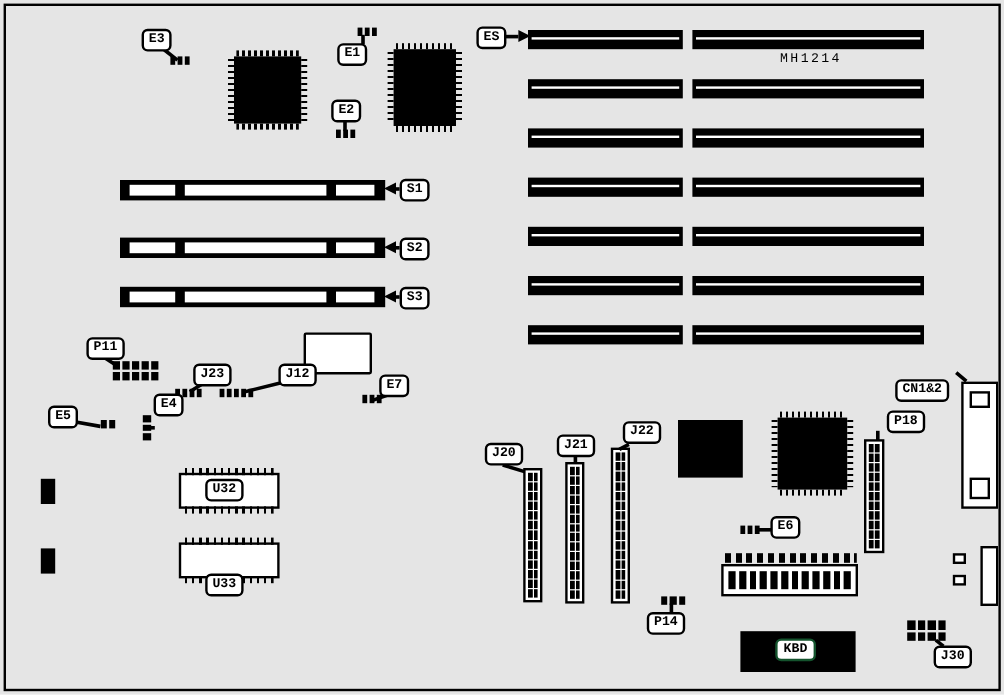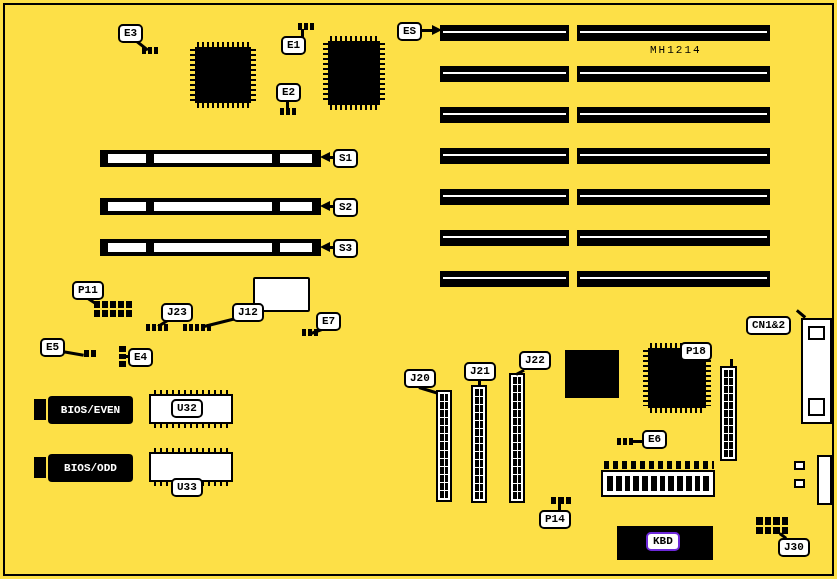--- a/index.html
+++ b/index.html
@@ -1,17 +1,17 @@
 <!DOCTYPE html>
 <html><head>
 <meta charset="utf-8">
 <style>
   *{box-sizing:border-box;margin:0;padding:0}
   html,body{background:#fff}
-  .board{position:relative;width:837px;height:579px;background:#fde047;overflow:hidden;
+  .board{position:relative;width:837px;height:579px;background:#e5e5e5;overflow:hidden;
          font-family:"Liberation Mono","DejaVu Sans Mono",monospace;color:#000}
   .frame{position:absolute;inset:3px;border:2px solid #000}
   .callout{position:absolute;z-index:6;border:2px solid #000;border-radius:5px;background:#fff;
            font-size:11px;font-weight:bold;line-height:13px;padding:1px 4px;white-space:nowrap}
   .leader{position:absolute;z-index:5;background:#000;height:2.5px;transform-origin:0 50%}
   .vleader{position:absolute;z-index:5;background:#000;width:2.5px}
   .tri-left{position:absolute;z-index:5;width:0;height:0;border-top:5px solid transparent;
             border-bottom:5px solid transparent;border-right:10px solid #000}
   .tri-right{position:absolute;z-index:5;width:0;height:0;border-top:5px solid transparent;
              border-bottom:5px solid transparent;border-left:10px solid #000}
@@ -35,21 +35,21 @@
       background:repeating-linear-gradient(to right,#000 0 2px,transparent 2px 6px)}
   .pins{position:absolute;display:grid;gap:2px;z-index:2}
   .pins i{background:#000;display:block;width:100%;height:100%}
   .boxed{border:2px solid #000;background:#fff;padding:2px}
   .hdr{padding:2px;gap:1px}
   .romlabel{position:absolute;background:#000;color:#fff;border-radius:4px;font-size:11px;
             font-weight:bold;display:flex;align-items:center;justify-content:center}
   .outline{position:absolute;border:2px solid #000;background:#fff;z-index:1}
   .ticks{position:absolute;background:repeating-linear-gradient(to right,#000 0 5px,transparent 5px 9px)}
   .boardtext{position:absolute;font-size:11px;letter-spacing:2px;z-index:6}
-  .kbdlabel{position:absolute;z-index:6;border:2px solid #6d28d9;border-radius:5px;background:#fff;
+  .kbdlabel{position:absolute;z-index:6;border:2px solid #14532d;border-radius:5px;background:#fff;
             font-size:11px;font-weight:bold;line-height:13px;padding:1px 5px}
 </style>
 </head>
 <body>
 
 <div class="board">
   <div class="frame"></div>
 
   <div class="callout" style="left:118px;top:24px">E3</div>
   <div class="leader" style="left:137px;top:40px;width:14px;transform:rotate(38deg)"></div>
@@ -188,29 +188,27 @@
       <i></i>
       <i></i>
     </div>
 
   <div class="pins" style="left: 119px; top: 346px; width: 7px; height: 21px; grid-template-columns: repeat(1, 1fr);">
       <i></i>
       <i></i>
       <i></i>
     </div>
   <div class="leader" style="left:123px;top:355px;width:6px"></div>
-  <div class="callout" style="left:128px;top:348px">E4</div>
+  <div class="callout" style="left:128px;top:328px">E4</div>
 
   <div class="blackbox" style="left:34px;top:399px;width:12px;height:21px"></div>
-  <div class="romlabel" style="left:48px;top:396px;width:85px;height:28px">BIOS/EVEN</div>
   <div class="dip" style="left:149px;top:394px;width:84px;height:30px"></div>
   <div class="callout" style="left:171px;top:399px">U32</div>
 
   <div class="blackbox" style="left:34px;top:457px;width:12px;height:21px"></div>
-  <div class="romlabel" style="left:48px;top:454px;width:85px;height:28px">BIOS/ODD</div>
   <div class="dip" style="left:149px;top:452px;width:84px;height:30px"></div>
   <div class="callout" style="left:171px;top:478px">U33</div>
 
   <div class="callout" style="left:404px;top:369px">J20</div>
   <div class="leader" style="left:419px;top:386px;width:19px;transform:rotate(17deg)"></div>
   <div class="pins boxed hdr" style="left: 436px; top: 390px; width: 16px; height: 112px; grid-template-columns: repeat(2, 1fr);">
       <i></i>
       <i></i>
       <i></i>
       <i></i>
@@ -308,21 +306,21 @@
 
   <div class="blackbox" style="left:565px;top:350px;width:54px;height:48px"></div>
   <div class="qfp" style="left:643px;top:343px;width:68px;height:70px">
     <span class="pt"></span>
     <span class="pb"></span>
     <span class="pl"></span>
     <span class="pr"></span>
     <span class="die"></span>
   </div>
 
-  <div class="callout" style="left:680px;top:342px">P18</div>
+  <div class="callout" style="left:739px;top:342px">P18</div>
   <div class="vleader" style="left:730px;top:359px;height:8px"></div>
   <div class="pins boxed hdr" style="left: 720px; top: 366px; width: 17px; height: 95px; grid-template-columns: repeat(2, 1fr);">
       <i></i>
       <i></i>
       <i></i>
       <i></i>
       <i></i>
       <i></i>
       <i></i>
       <i></i>

